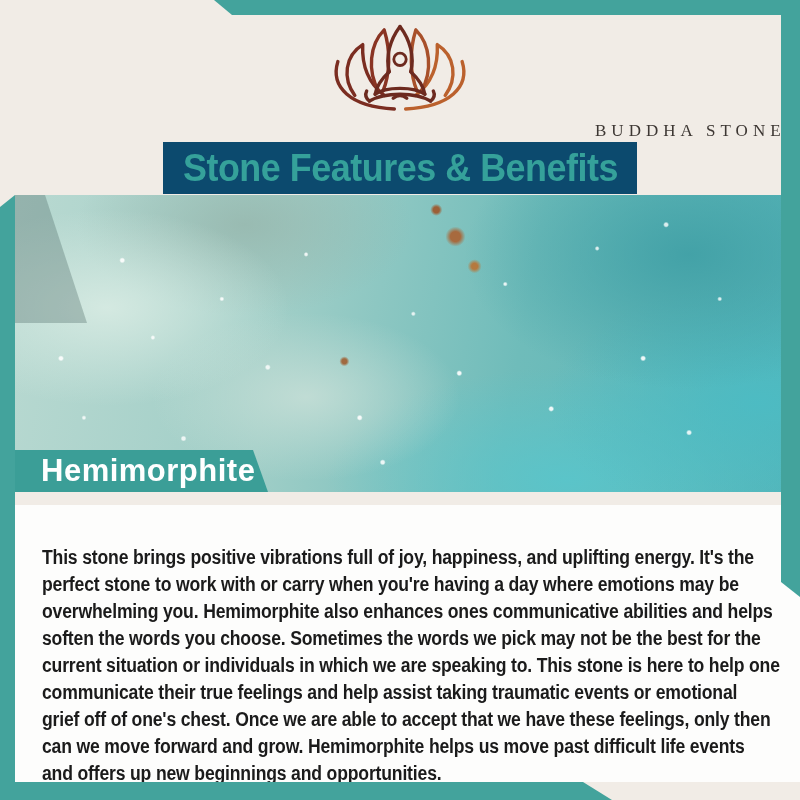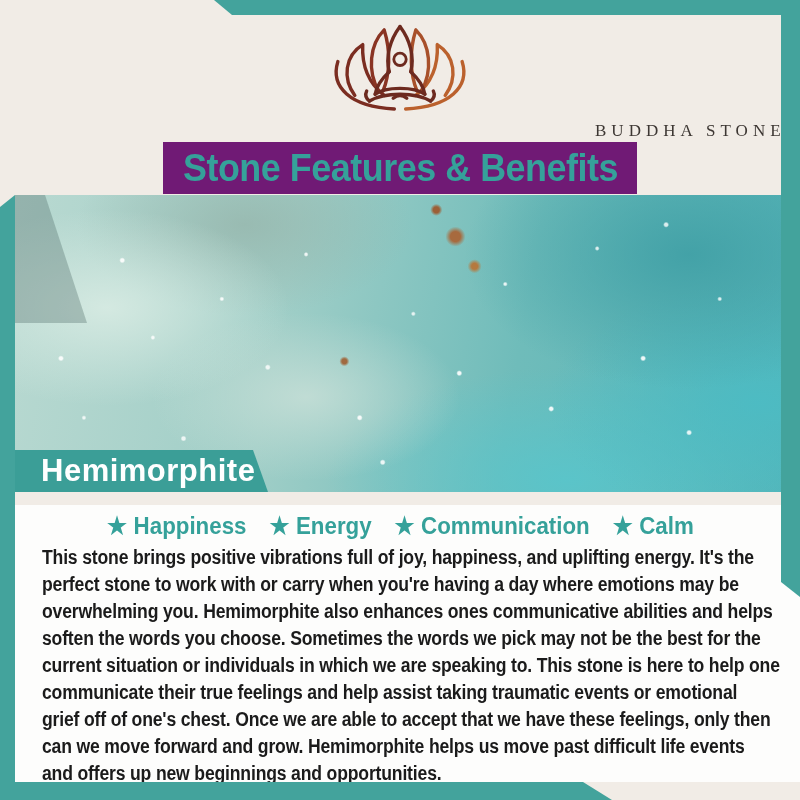--- a/index.html
+++ b/index.html
@@ -28,21 +28,21 @@
   
   .header{position:absolute;left:0;top:18px;width:800px;text-align:right;}
   .logo-svg{display:block;margin:4px auto 0;}
   .brand-name{
     margin-top:3px;font-family:"Liberation Serif",serif;font-size:17px;
     letter-spacing:5px;color:#3d3733;font-weight:500;
   }
   
   .title-banner{
     position:absolute;left:163px;top:142px;width:474px;height:52px;
-    background:#701a75;text-align:center;
+    background:#0c4a6e;text-align:center;
   }
   .title-banner .title-text{
     display:inline-block;transform:scaleX(.92);transform-origin:50% 50%;
     font-size:39px;font-weight:bold;color:#35a19a;line-height:52px;white-space:nowrap;
     letter-spacing:-0.5px;
   }
   
   .stone-photo{
     position:absolute;left:15px;top:195px;width:766px;height:297px;
     background-color:#8cc8c3;
@@ -153,28 +153,20 @@
   <div class="stone-photo">
     <div class="photo-shade"></div>
   </div>
 
   <div class="ribbon">
     <span class="ribbon-label">Hemimorphite</span>
   </div>
 
   <div class="content-panel"></div>
 
-  <div class="keywords">
-    <span class="kw-wrap">
-      <span class="kw"><span class="star">★</span><span>Happiness</span></span>
-      <span class="kw"><span class="star">★</span><span>Energy</span></span>
-      <span class="kw"><span class="star">★</span><span>Communication</span></span>
-      <span class="kw"><span class="star">★</span><span>Calm</span></span>
-    </span>
-  </div>
 
   <div class="description">
     <div class="line">This stone brings positive vibrations full of joy, happiness, and uplifting energy. It's the</div>
     <div class="line">perfect stone to work with or carry when you're having a day where emotions may be</div>
     <div class="line">overwhelming you. Hemimorphite also enhances ones communicative abilities and helps</div>
     <div class="line">soften the words you choose. Sometimes the words we pick may not be the best for the</div>
     <div class="line">current situation or individuals in which we are speaking to. This stone is here to help one</div>
     <div class="line">communicate their true feelings and help assist taking traumatic events or emotional</div>
     <div class="line">grief off of one's chest. Once we are able to accept that we have these feelings, only then</div>
     <div class="line">can we move forward and grow. Hemimorphite helps us move past difficult life events</div>

